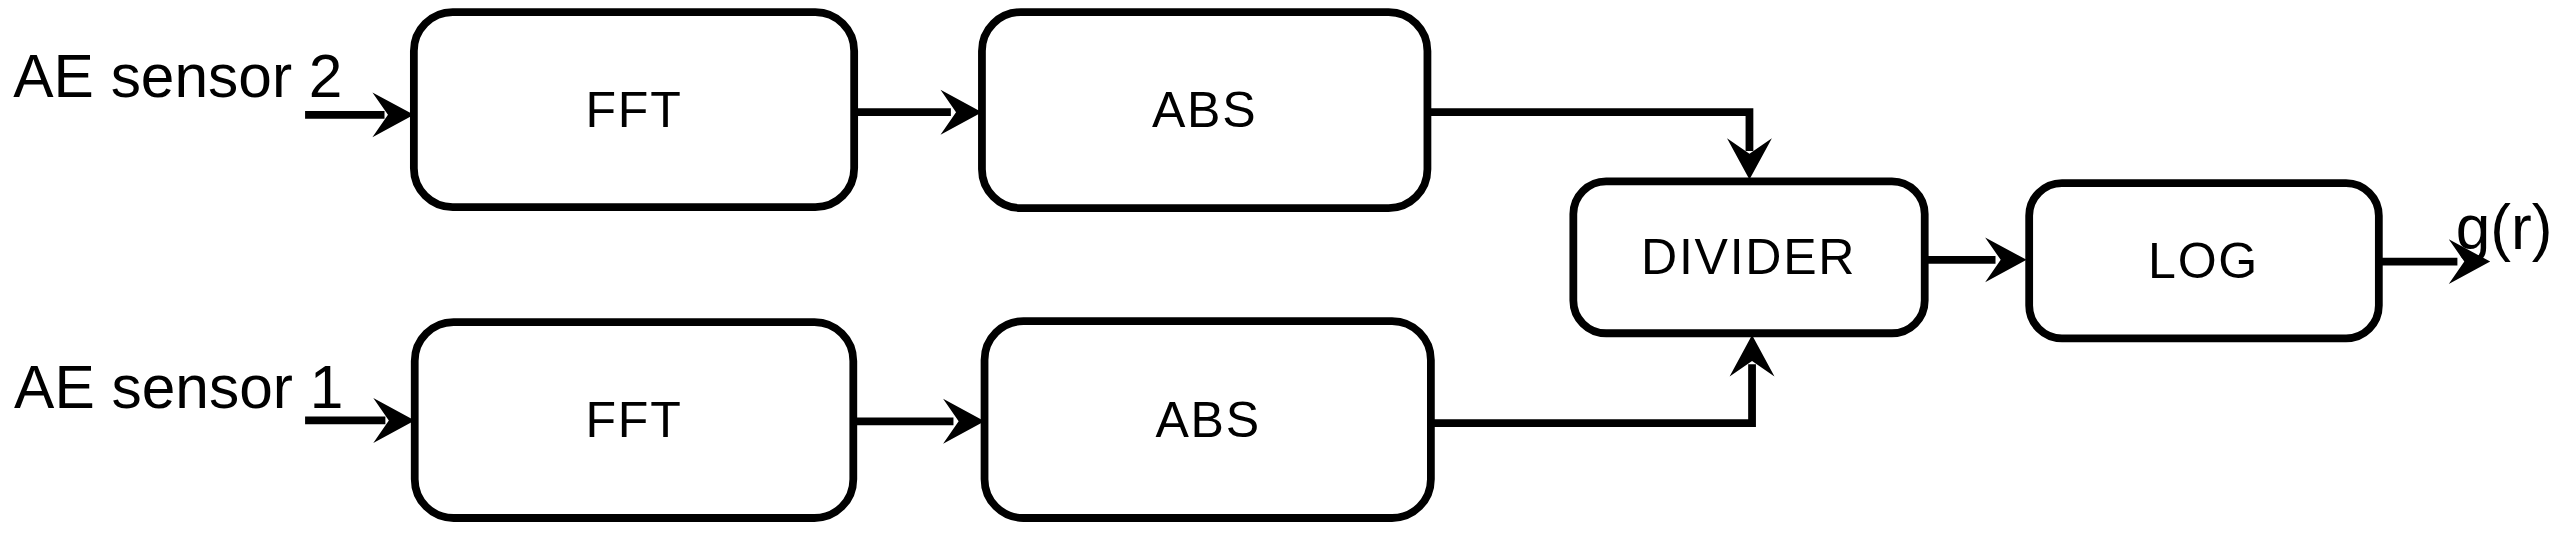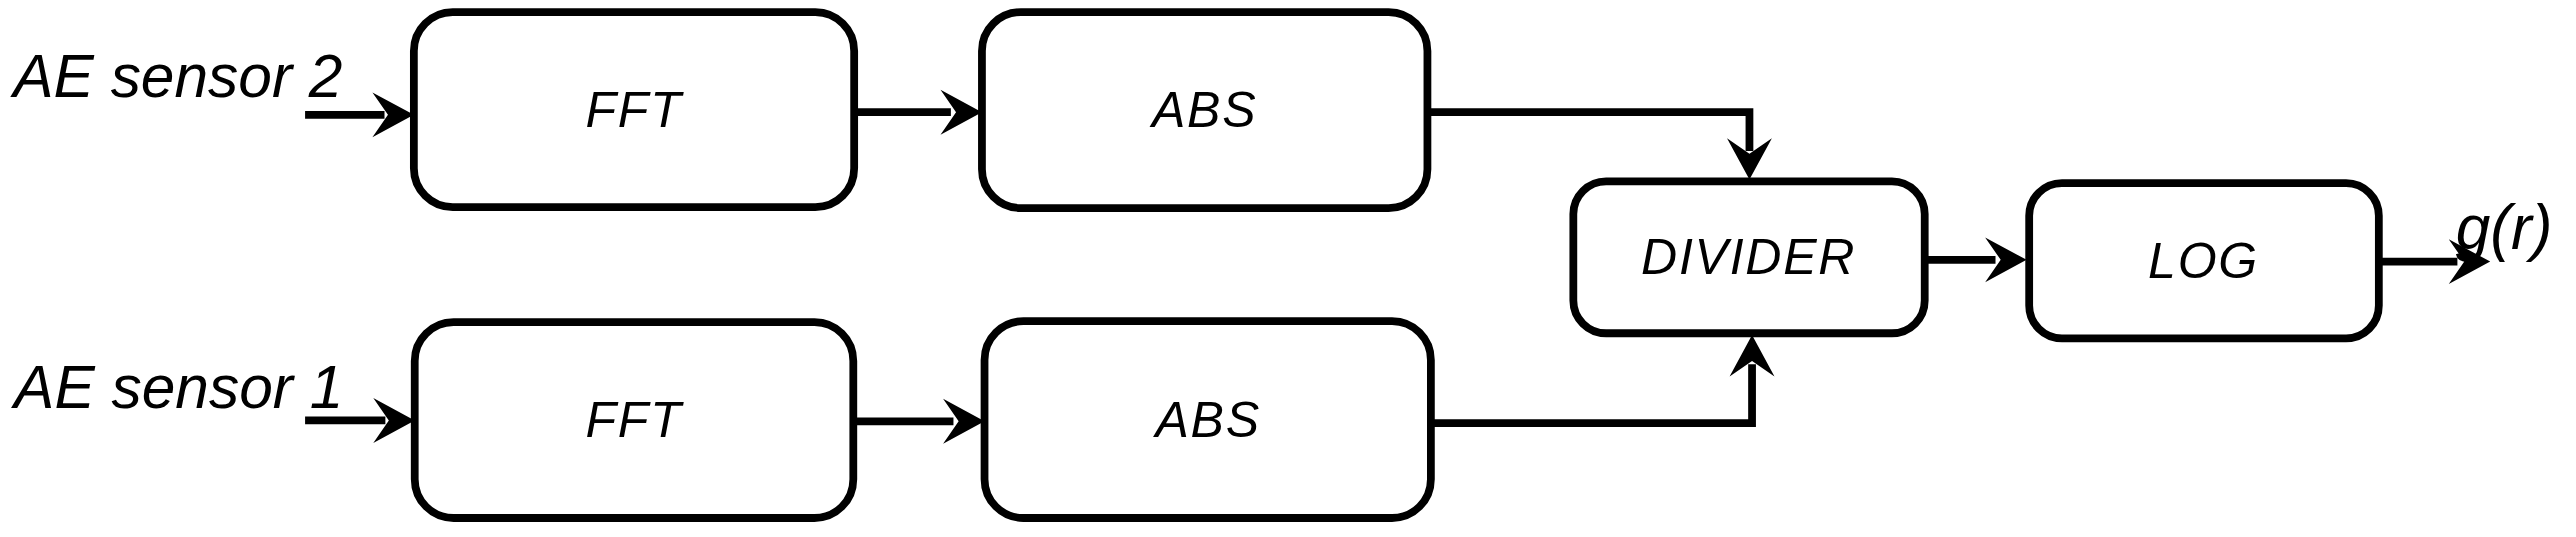--- a/index.html
+++ b/index.html
@@ -6,21 +6,20 @@
     margin: 0;
     padding: 0;
     background: #ffffff;
   }
   .canvas {
     position: relative;
     width: 2576px;
     height: 537px;
     background: #ffffff;
     overflow: hidden;
-    font-style: italic;
   }
   svg { display: block; }
   text {
     font-family: "Liberation Sans", "DejaVu Sans", sans-serif;
     fill: #000000;
   }
   .io-label { font-size: 70px; }
   .block-label { font-size: 58px; letter-spacing: 2px; }
   .out-label { font-size: 72px; }
   .shape {

